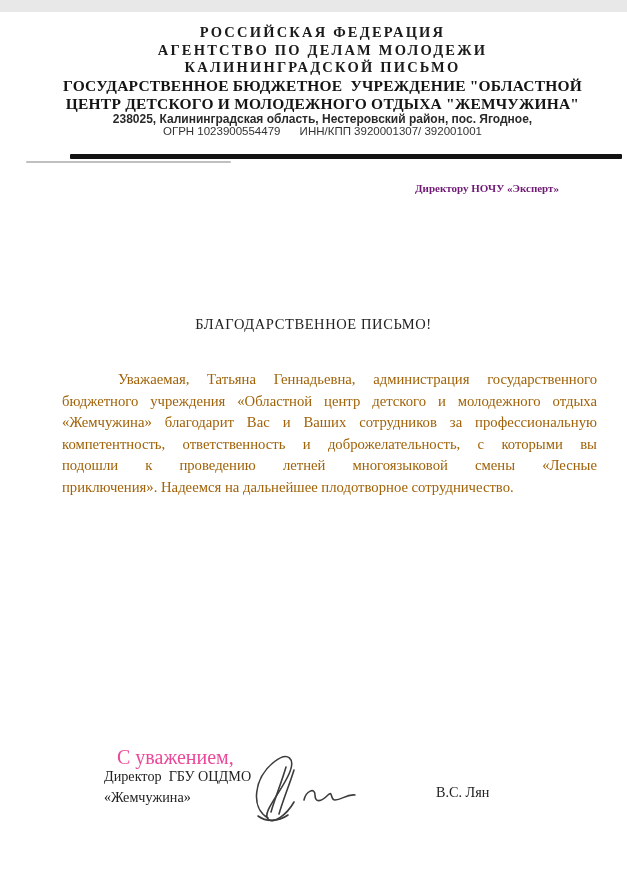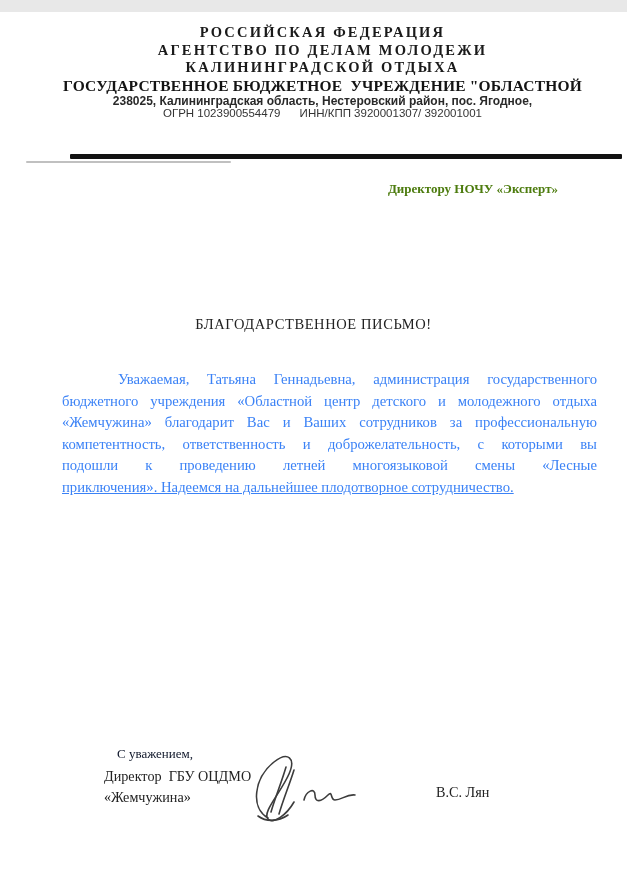--- a/index.html
+++ b/index.html
@@ -66,28 +66,28 @@
     top: 149px; left: 26px;
     width: 205px; height: 2px;
     background: #8d8d8d;
     opacity: 0.55;
     border-radius: 1px;
   }
 
   
   .recipient {
     position: absolute;
-    top: 167px; left: 362px;
+    top: 167px; left: 376px;
     width: 222px;
     text-align: center;
     font-family: "Liberation Serif", serif;
     font-weight: bold;
-    font-size: 13px;
+    font-size: 11px;
     line-height: 19.5px;
-    color: #4d7c0f;
+    color: #701a75;
   }
 
   
   .letter-title {
     position: absolute;
     top: 304px; left: 0; right: 0;
     text-align: center;
     font-family: "Liberation Serif", serif;
     font-size: 14.5px;
     letter-spacing: 0.6px;
@@ -95,33 +95,33 @@
   }
 
   
   .body-text {
     position: absolute;
     top: 357px; left: 62px;
     width: 535px;
     font-family: "Liberation Serif", serif;
     font-size: 14.7px;
     line-height: 21.6px;
-    color: #3b82f6;
+    color: #a16207;
   }
   .body-line {
     text-align: justify;
     text-align-last: justify;
   }
   .body-line.first { text-indent: 56px; }
-  .body-line.last  { text-align-last: left; text-decoration: underline; }
+  .body-line.last  { text-align-last: left; }
   .salutation {
     position: absolute;
     top: 734px; left: 117px;
-    font-size: 13px;
-    color: #0f172a;
+    font-size: 20px;
+    color: #ec4899;
   }
   .position-1 {
     position: absolute;
     top: 756px; left: 104px;
     font-size: 14.2px;
     color: #222;
     white-space: pre;
   }
   .position-2 {
     position: absolute;
@@ -142,22 +142,23 @@
   }
 </style>
 </head>
 <body>
 
 <div class="page">
 
   <div class="letterhead">
     <div class="lh-caps">РОССИЙСКАЯ ФЕДЕРАЦИЯ</div>
     <div class="lh-caps">АГЕНТСТВО ПО ДЕЛАМ МОЛОДЕЖИ</div>
-    <div class="lh-caps">КАЛИНИНГРАДСКОЙ ОТДЫХА</div>
+    <div class="lh-caps">КАЛИНИНГРАДСКОЙ ПИСЬМО</div>
     <div class="lh-org">ГОСУДАРСТВЕННОЕ БЮДЖЕТНОЕ  УЧРЕЖДЕНИЕ "ОБЛАСТНОЙ</div>
+    <div class="lh-org">ЦЕНТР ДЕТСКОГО И МОЛОДЕЖНОГО ОТДЫХА "ЖЕМЧУЖИНА"</div>
     <div class="lh-addr">238025, Калининградская область, Нестеровский район, пос. Ягодное,</div>
     <div class="lh-ogrn">ОГРН 1023900554479      ИНН/КПП 3920001307/ 392001001</div>
   </div>
 
   <div class="divider"></div>
   <div class="divider-smudge"></div>
 
   <div class="recipient">
     <div>Директору НОЧУ «Эксперт»</div>
   </div>

